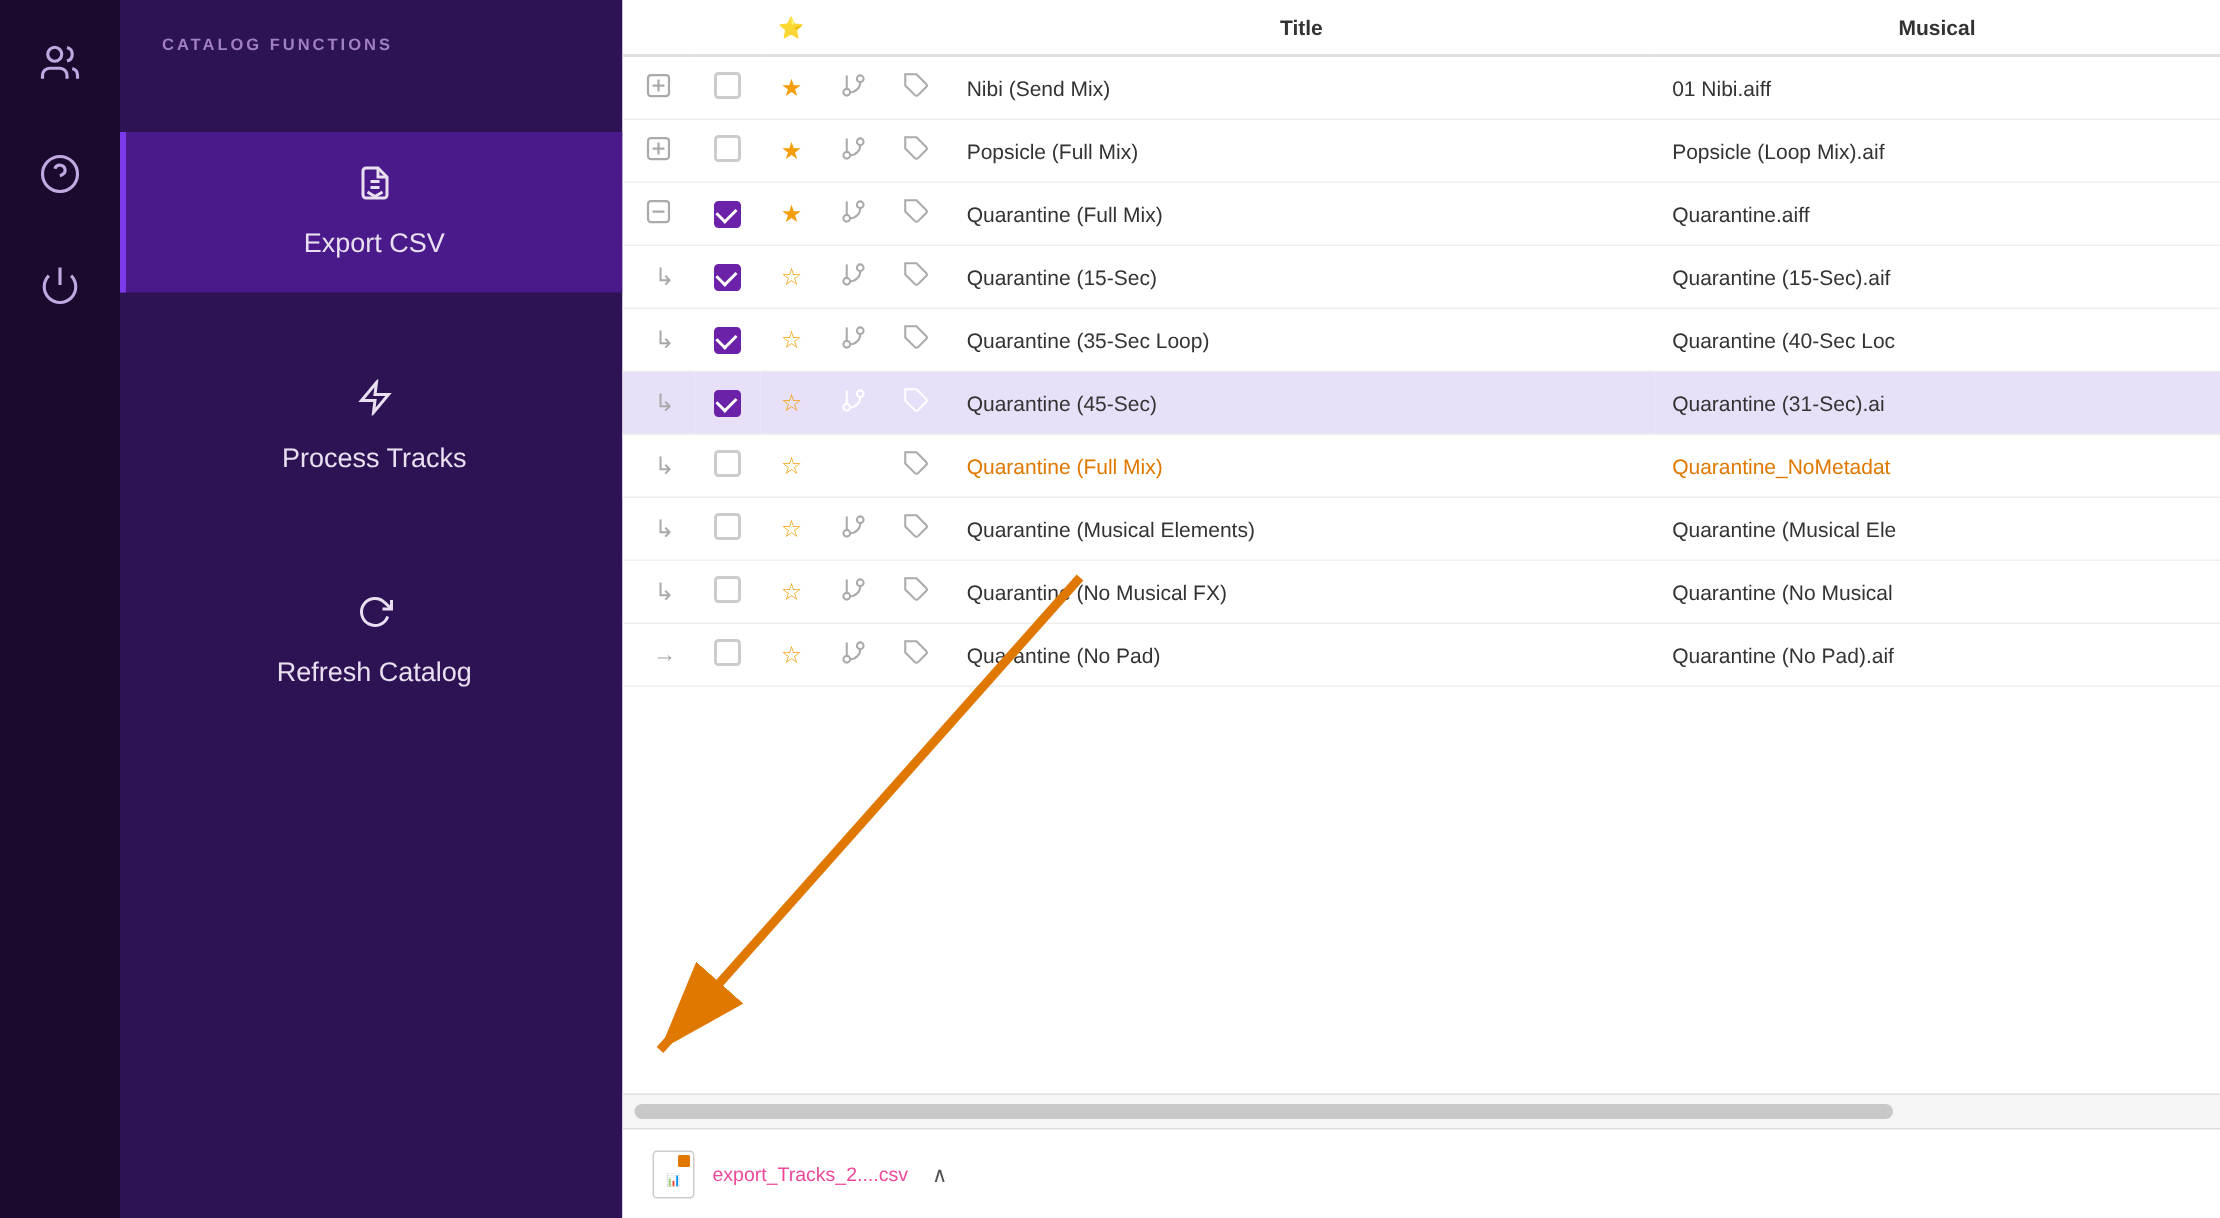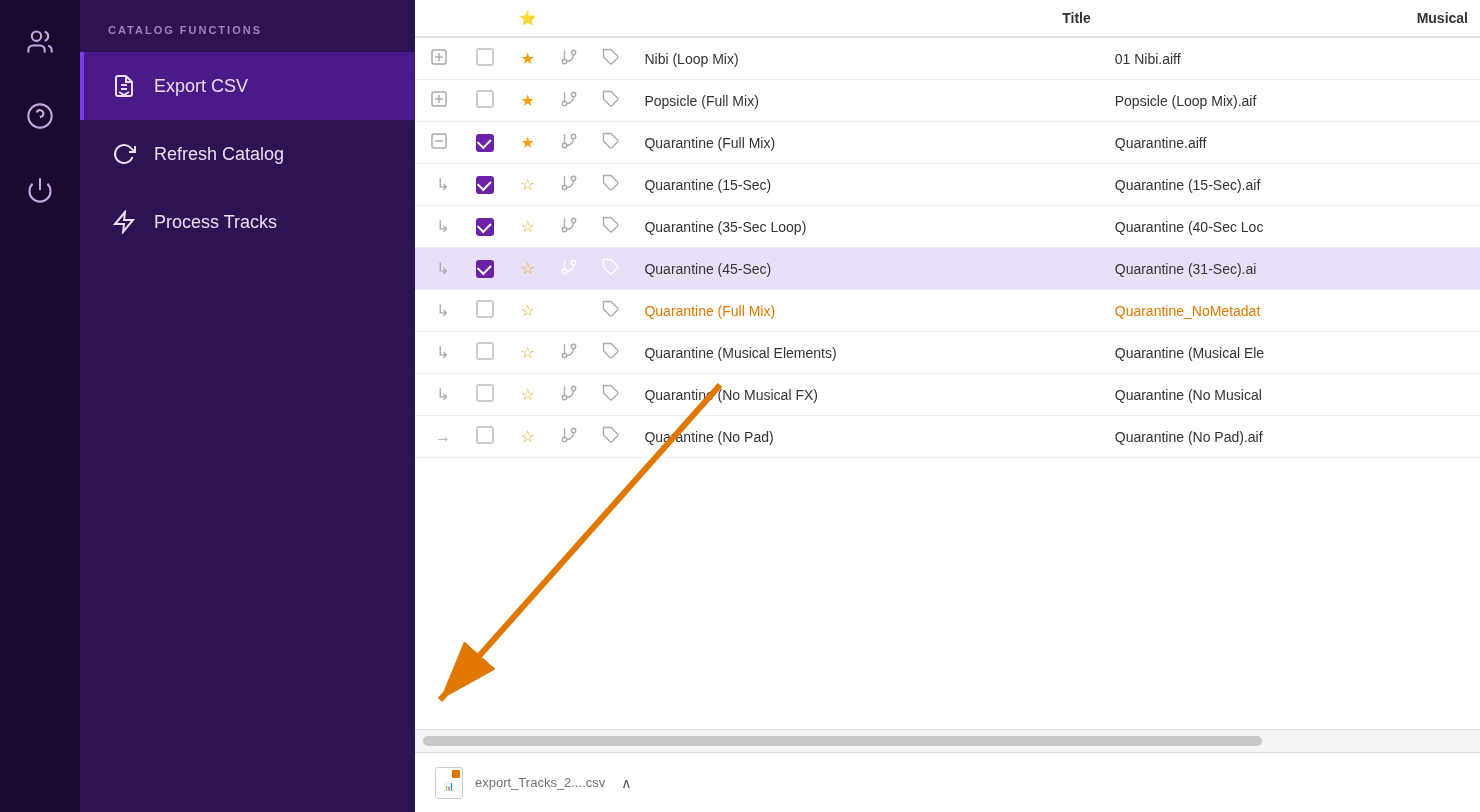--- a/index.html
+++ b/index.html
@@ -28,40 +28,42 @@
     }
     .sidebar-icon svg { width: 28px; height: 28px; }
 
     
     .catalog-panel {
       width: 335px;
       background: #2d1254;
       flex-shrink: 0;
       display: flex;
       flex-direction: column;
+      gap: 36px;
     }
     .catalog-title {
       color: #a080c0;
       font-size: 11px;
       font-weight: 600;
       letter-spacing: 2px;
       padding: 24px 28px 16px;
       text-transform: uppercase;
     }
     .catalog-menu-item {
       display: flex;
       align-items: center;
       gap: 18px;
       padding: 22px 28px;
       color: #e8e0f0;
       font-size: 18px;
       font-weight: 500;
       cursor: pointer;
       border-left: 4px solid transparent;
       transition: background 0.15s;
+      flex-direction: column;
     }
     .catalog-menu-item.active {
       background: #4a1a8a;
       border-left: 4px solid #7c3aed;
     }
     .catalog-menu-item svg { width: 24px; height: 24px; flex-shrink: 0; }
 
     
     .main-content {
       flex: 1;
@@ -78,21 +80,21 @@
     }
     table {
       width: 100%;
       border-collapse: collapse;
       font-size: 14px;
     }
     thead th {
       background: white;
       border-bottom: 2px solid #e0e0e0;
       padding: 10px 12px;
-      text-align: right;
+      text-align: center;
       font-weight: 600;
       color: #333;
       position: sticky;
       top: 0;
       z-index: 10;
     }
     tbody tr {
       border-bottom: 1px solid #eeeeee;
     }
     tbody tr.selected-row { background: #e8e0f8; }
@@ -149,21 +151,21 @@
       background: white;
       border-top: 1px solid #ddd;
       display: flex;
       align-items: center;
       padding: 0 20px;
       gap: 12px;
       flex-shrink: 0;
     }
     .download-filename {
       font-size: 13px;
-      color: #737373;
+      color: #ec4899;
       font-weight: 500;
     }
     .download-chevron {
       font-size: 14px;
       color: #555;
       margin-left: 4px;
       cursor: pointer;
     }
 
     
@@ -213,31 +215,31 @@
         <polyline points="14 2 14 8 20 8"></polyline>
         <line x1="9" y1="15" x2="15" y2="15"></line>
         <line x1="9" y1="11" x2="15" y2="11"></line>
         <path d="M17 18l-5 3-5-3"></path>
       </svg>
       <span>Export CSV</span>
     </div>
 
     <div class="catalog-menu-item">
       <svg viewBox="0 0 24 24" fill="none" stroke="currentColor" stroke-width="2">
+        <polygon points="13 2 3 14 12 14 11 22 21 10 12 10 13 2"></polygon>
+      </svg>
+      <span>Process Tracks</span>
+    </div>
+
+    <div class="catalog-menu-item">
+      <svg viewBox="0 0 24 24" fill="none" stroke="currentColor" stroke-width="2">
         <polyline points="23 4 23 10 17 10"></polyline>
         <path d="M20.49 15a9 9 0 1 1-2.12-9.36L23 10"></path>
       </svg>
       <span>Refresh Catalog</span>
-    </div>
-
-    <div class="catalog-menu-item">
-      <svg viewBox="0 0 24 24" fill="none" stroke="currentColor" stroke-width="2">
-        <polygon points="13 2 3 14 12 14 11 22 21 10 12 10 13 2"></polygon>
-      </svg>
-      <span>Process Tracks</span>
     </div>
 
   </div>
 
   <div class="main-content">
     <div class="table-container">
       <table>
         <thead>
           <tr>
             <th class="icon-col"></th>
@@ -261,21 +263,21 @@
               <td class="branch-col"><svg width="18" height="18" viewBox="0 0 24 24" fill="none" stroke="#aaa" stroke-width="1.8">
                   <line x1="6" y1="3" x2="6" y2="15"></line>
                   <circle cx="18" cy="6" r="3"></circle>
                   <circle cx="6" cy="18" r="3"></circle>
                   <path d="M18 9a9 9 0 0 1-9 9"></path>
                 </svg></td>
               <td class="tag-col"><svg width="18" height="18" viewBox="0 0 24 24" fill="none" stroke="#aaa" stroke-width="1.8">
                   <path d="M20.59 13.41l-7.17 7.17a2 2 0 0 1-2.83 0L2 12V2h10l8.59 8.59a2 2 0 0 1 0 2.82z"></path>
                   <line x1="7" y1="7" x2="7.01" y2="7"></line>
                 </svg></td>
-              <td>Nibi (Loop Mix)</td>
+              <td>Nibi (Send Mix)</td>
               <td>01 Nibi.aiff</td>
             </tr>
             <tr>
               <td class="icon-col"><svg width="18" height="18" viewBox="0 0 18 18" fill="none" stroke="#aaa" stroke-width="1.5">
                   <rect x="2" y="2" width="14" height="14" rx="2"></rect>
                   <line x1="9" y1="5" x2="9" y2="13"></line>
                   <line x1="5" y1="9" x2="13" y2="9"></line>
                 </svg></td>
               <td class="check-col"><div class="custom-check"></div></td>
               <td class="star-col"><span class="star-filled">★</span></td>

